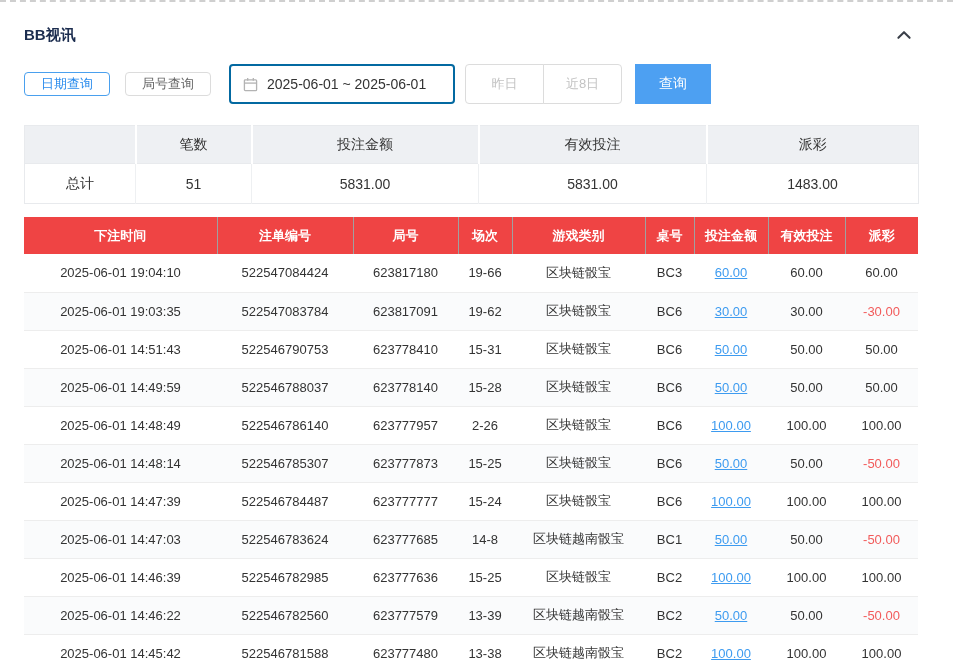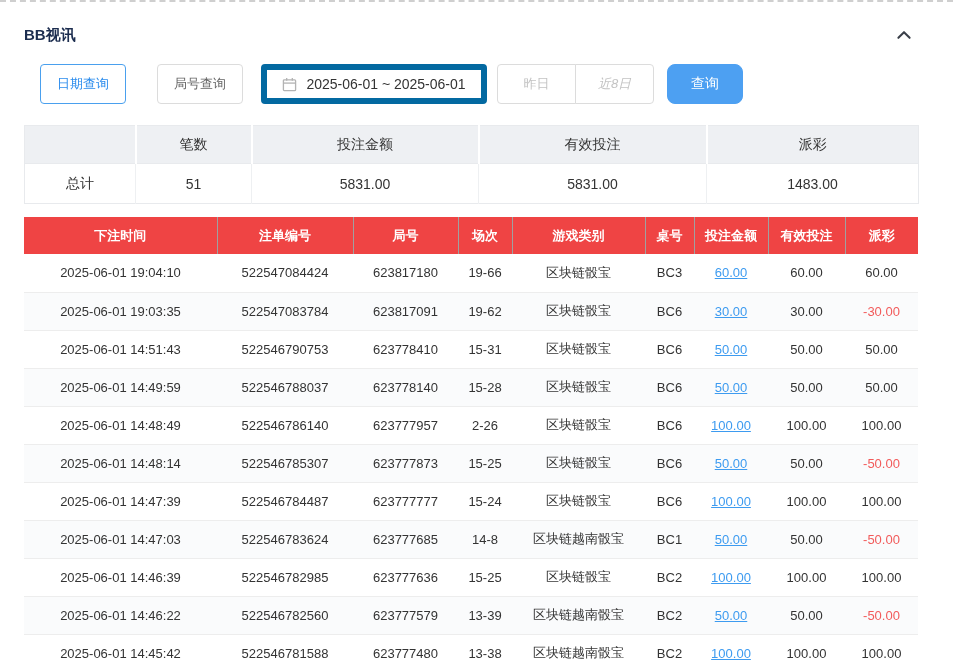--- a/index.html
+++ b/index.html
@@ -32,86 +32,84 @@
     padding: 2px;
   }
 
   
   .filter-bar {
     display: flex;
     align-items: center;
     margin: 18px 0 0 24px;
   }
   .btn {
-    height: 40px;
+    height: 24px;
     border-radius: 4px;
     font-size: 13px;
     background: #fff;
     cursor: pointer;
     font-family: inherit;
-    margin-left: 16px;
   }
   .btn-date-query {
     border: 1px solid #4aa0ee;
     color: #2b8ced;
     padding: 0 16px;
     margin-right: 15px;
   }
   .btn-round-query {
     border: 1px solid #dcdcdc;
     color: #666;
     padding: 0 16px;
     margin-right: 18px;
   }
   .date-input {
     display: flex;
     align-items: center;
     gap: 9px;
-    border: 6px solid #0369a1;
+    border: 2px solid #0369a1;
     border-radius: 4px;
     height: 40px;
     padding: 0 12px;
     width: 226px;
     color: #333;
     font-size: 14px;
     cursor: pointer;
     background: #fff;
     margin-right: 10px;
     white-space: nowrap;
-    justify-content: center;
   }
   .quick-group { display: flex; margin-right: 13px; }
   .quick-btn {
     height: 40px;
     width: 79px;
     border: 1px solid #dcdcdc;
     background: #fff;
     color: #c3c3c3;
     font-size: 13px;
     cursor: pointer;
     margin-left: -1px;
     font-family: inherit;
   }
   .quick-btn:first-child { border-radius: 4px 0 0 4px; margin-left: 0; }
-  .quick-btn:last-child { border-radius: 0 4px 4px 0; font-style: italic; }
+  .quick-btn:last-child { border-radius: 0 4px 4px 0; }
   .quick-btn.active {
     background: #eef6fe;
     color: #2b8ced;
     border-color: #6cb5f5;
     position: relative;
     z-index: 1;
   }
   .btn-search {
     background: #4da0f2;
     border: 1px solid #4da0f2;
     color: #fff;
     font-size: 14px;
     width: 76px;
     height: 40px;
-    border-radius: 8px;
+    border-radius: 0;
     cursor: pointer;
     font-family: inherit;
   }
 
   
   table { border-collapse: collapse; table-layout: fixed; }
   .summary-table {
     width: 894px;
     margin: 21px 0 0 24px;
     font-size: 14px;

